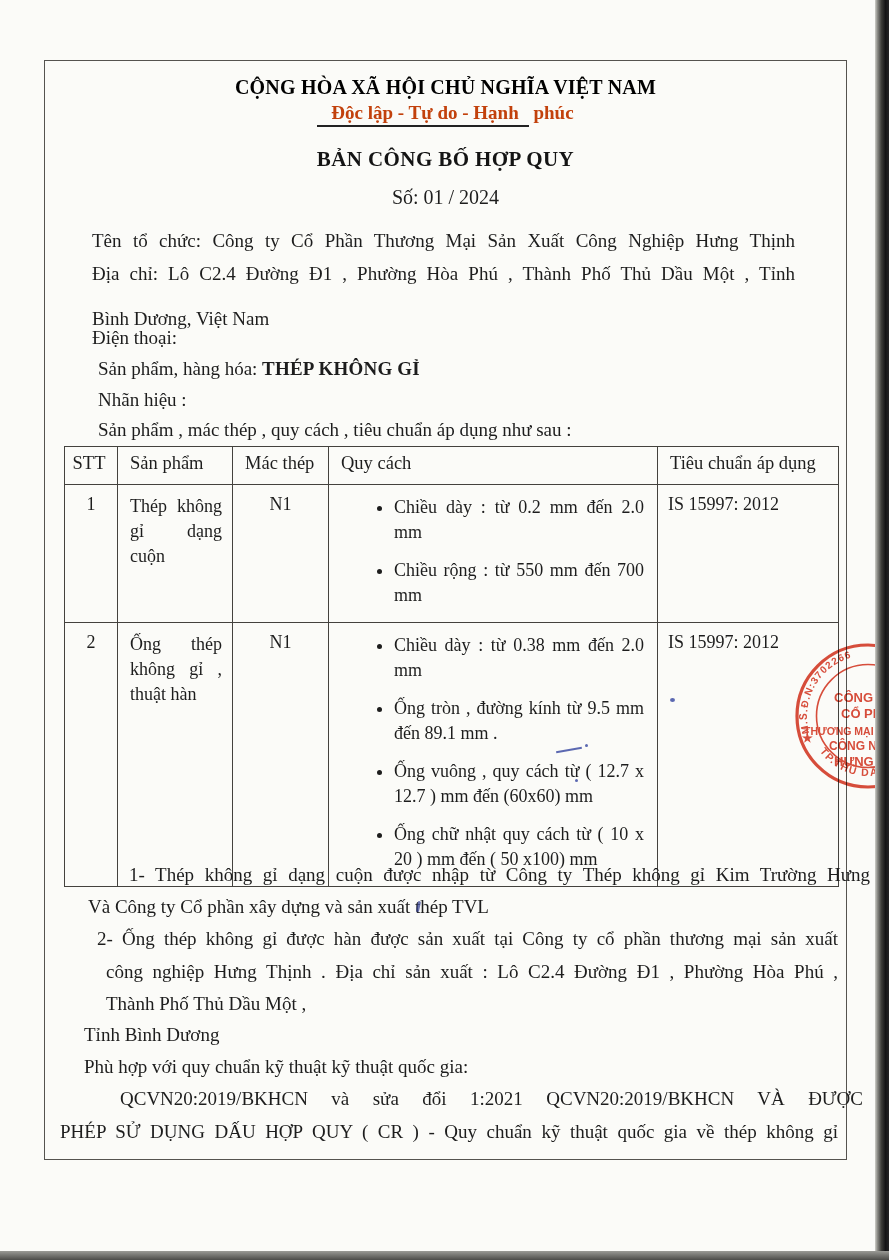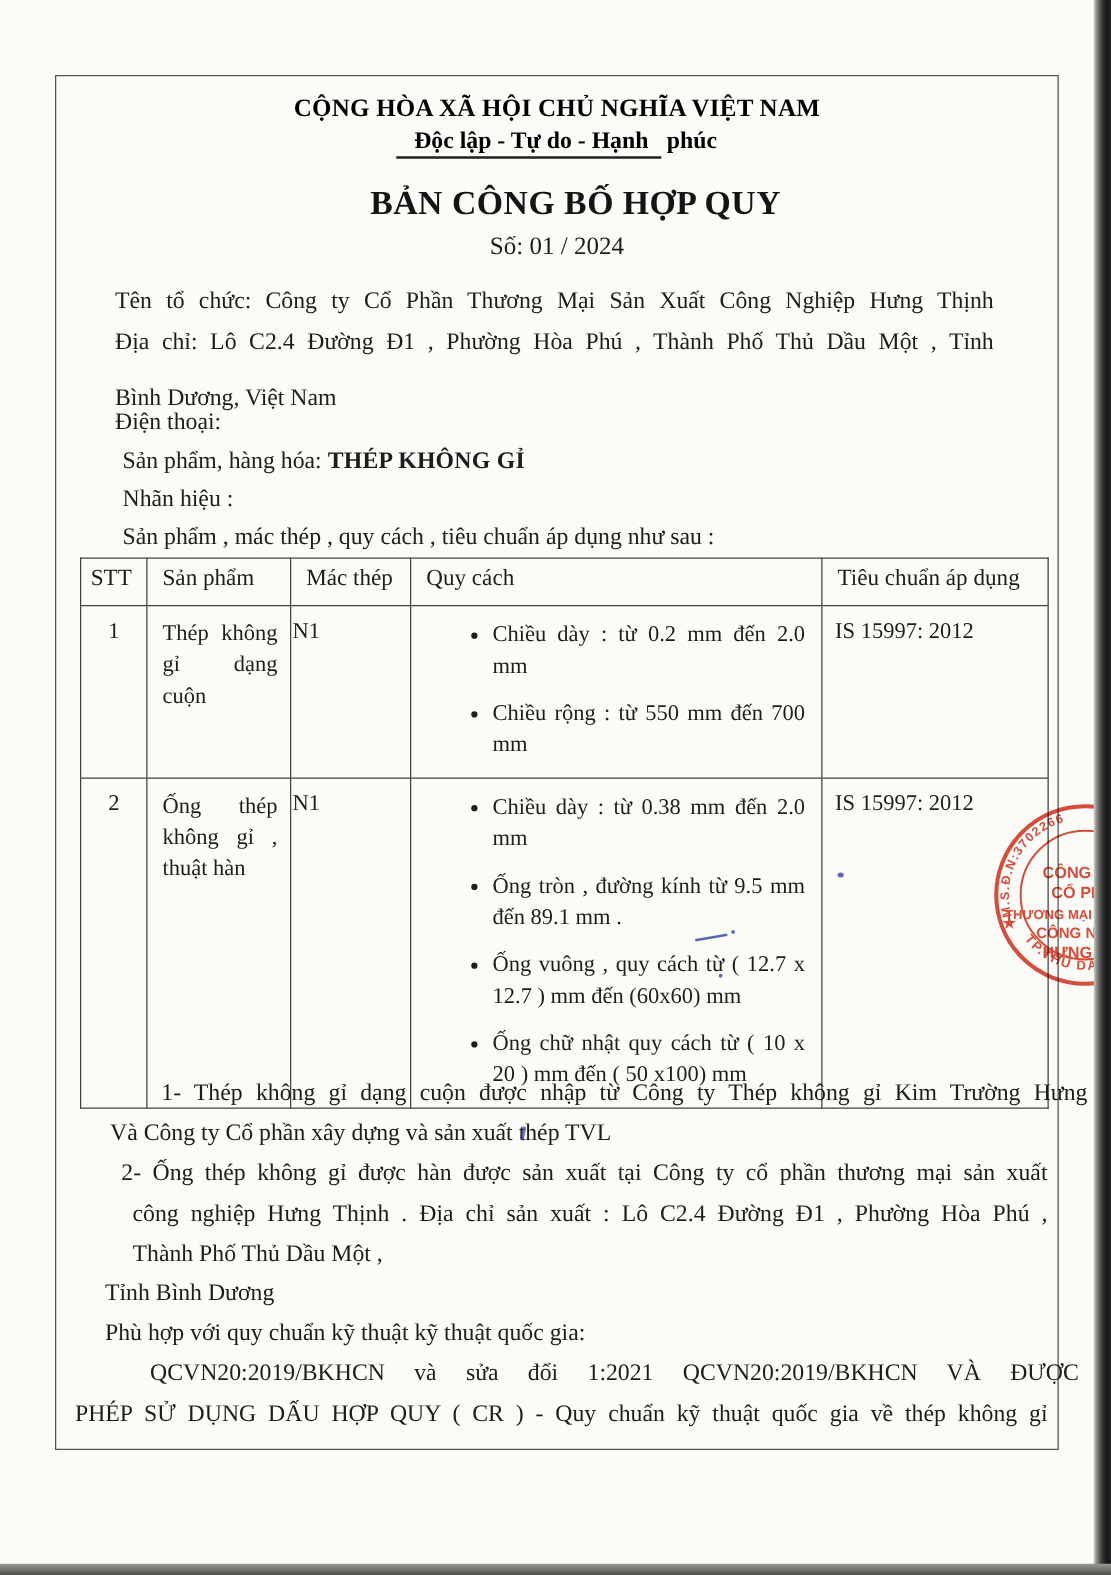--- a/index.html
+++ b/index.html
@@ -9,23 +9,23 @@
     font-family:"Liberation Serif", serif;
     -webkit-font-smoothing:antialiased;
   }
   .abs { position:absolute; }
   .sheet-border {
     left:44px; top:60px; width:801px; height:1098px;
     border:1.6px solid #55534f; background:transparent;
   }
   .center { left:44px; width:803px; text-align:center; }
   .nat1 { top:76px; font-size:20px; font-weight:bold; letter-spacing:.2px; color:#000000; }
-  .nat2 { top:102px; font-size:19px; font-weight:bold; color:#000000; }
+  .nat2 { top:102px; font-size:19px; font-weight:bold; color:#c2410c; }
   .nat2 .u { border-bottom:2px solid #222; padding:0 10px 2px 14px; }
-  .doc-title { top:147px; font-size:27px; font-weight:bold; letter-spacing:.4px; color:#141414;padding-left:15px; }
+  .doc-title { top:147px; font-size:21px; font-weight:bold; letter-spacing:.4px; color:#141414; }
   .doc-no { top:186px; font-size:20px; }
 
   .bl { font-size:19px; line-height:26px; white-space:nowrap; }
   .just { white-space:normal; text-align:justify; text-align-last:justify; }
 
   .org1 { left:92px; top:228px; width:703px; }
   .org2 { left:92px; top:261px; width:703px; }
   .org3 { left:92px; top:306px; }
   .phone { left:92px; top:325px; }
   .prod  { left:98px; top:356px; }
@@ -38,21 +38,21 @@
     border-collapse:collapse; table-layout:fixed; font-size:18px; color:#1d1d1d;
   }
   table.main th, table.main td { border:1.6px solid #44423e; vertical-align:top; }
   table.main th { font-weight:normal; font-size:18.5px; text-align:left; padding:6px 4px 0 12px; }
   table.main th.c0 { text-align:center; padding-left:0; }
   tr.hd { height:38px; }
   tr.r1 { height:97px; }
   tr.r2 { height:229px; }
   td.c0 { text-align:center; padding-top:9px; }
   td.c1 { padding:9px 10px 0 12px; text-align:justify; line-height:25px; }
-  td.c2 { padding-top:9px; }
+  td.c2 { text-align:center; padding-top:9px; }
   td.c3 ul { margin:9px 0 0 0; padding:0 12px 0 64px; }
   td.c3 li { text-align:justify; margin-bottom:13px; line-height:25px; }
   td.c4 { padding:9px 6px 0 10px; }
 
   .n1a { left:97px;  top:862px; width:741px;margin-left:32px; }
   .n1b { left:88px;  top:894px; }
   .n2a { left:97px;  top:926px; width:741px; }
   .n2b { left:106px; top:959px; width:732px; }
   .n2c { left:106px; top:991px; }
   .prov { left:84px; top:1022px; }

